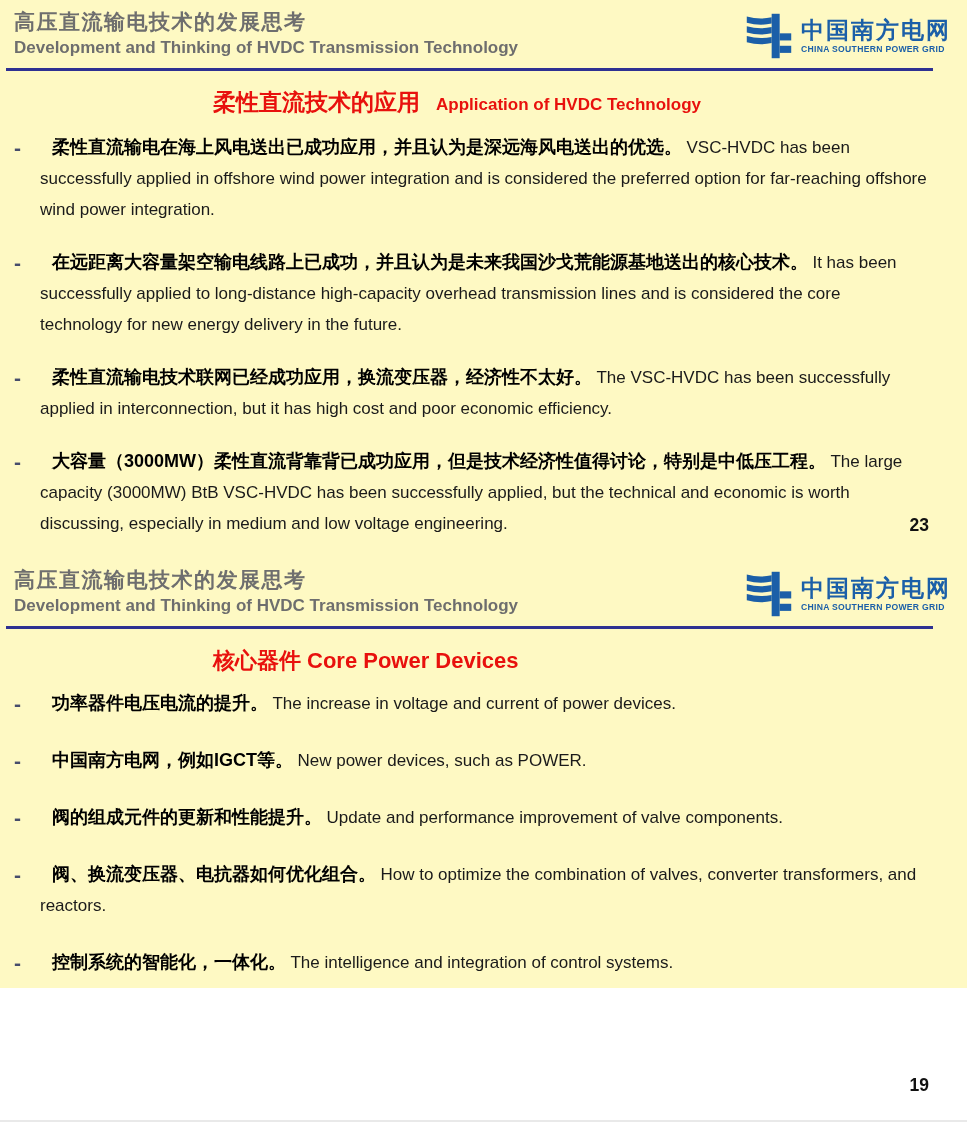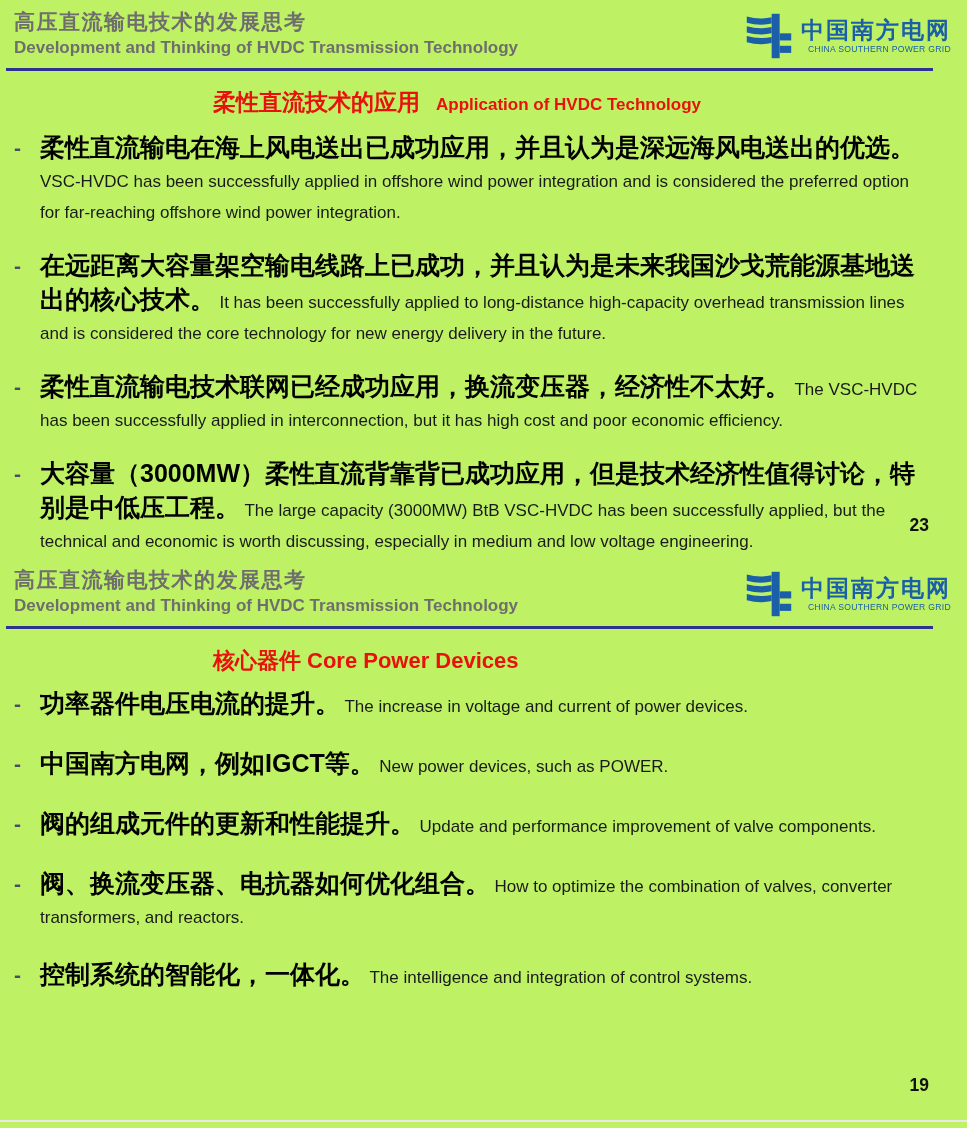--- a/index.html
+++ b/index.html
@@ -6,21 +6,21 @@
   html, body {
     margin: 0;
     padding: 0;
     background: #ffffff;
     width: 967px;
     height: 1128px;
     overflow: hidden;
     font-family: "Liberation Sans", "DejaVu Sans", sans-serif;
     color: #111111;
   }
-  .page { width: 967px; height: 1128px; position: relative; background: #bef264; }
+  .page { width: 967px; height: 988px; position: relative; background: #fef9c3; }
 
   .slide { position: relative; overflow: hidden; }
   .slide-1 { height: 558px; }
   .slide-2 { height: 570px; }
 
   
   .slide-header {
     display: flex;
     justify-content: space-between;
     align-items: flex-start;
@@ -45,26 +45,25 @@
   .logo-text { display: flex; flex-direction: column; line-height: 1; }
   .logo-zh {
     font-size: 23px;
     font-weight: bold;
     color: #1b5fa8;
     letter-spacing: 2px;
     white-space: nowrap;
   }
   .logo-en {
     font-size: 8.6px;
-    font-weight: normal;
+    font-weight: bold;
     color: #1b5fa8;
     letter-spacing: 0.3px;
     margin-top: 3px;
     white-space: nowrap;
-    text-align: right;
   }
   .divider {
     height: 3px;
     background: #2e3192;
     margin: 8px 34px 0 6px;
   }
 
   
   .section-title {
     margin: 16px 30px 0 193px;
@@ -84,21 +83,21 @@
   .slide-2 .bullet { margin-bottom: 26px; }
   .dash {
     width: 26px;
     flex: none;
     font-size: 21px;
     font-weight: bold;
     color: #474d6b;
     line-height: 31px;
   }
   .bullet p { margin: 0; line-height: 31px; }
-  .zh { font-size: 25px; font-weight: bold; color: #000000; }
+  .zh { font-size: 18px; font-weight: bold; color: #000000; margin-left: 12px; }
   .en { font-size: 17px; color: #1a1a1a; }
 
   .page-number {
     position: absolute;
     right: 38px;
     font-weight: bold;
     font-size: 17.5px;
     color: #111;
   }
   .slide-1 .page-number { bottom: 22px; }

